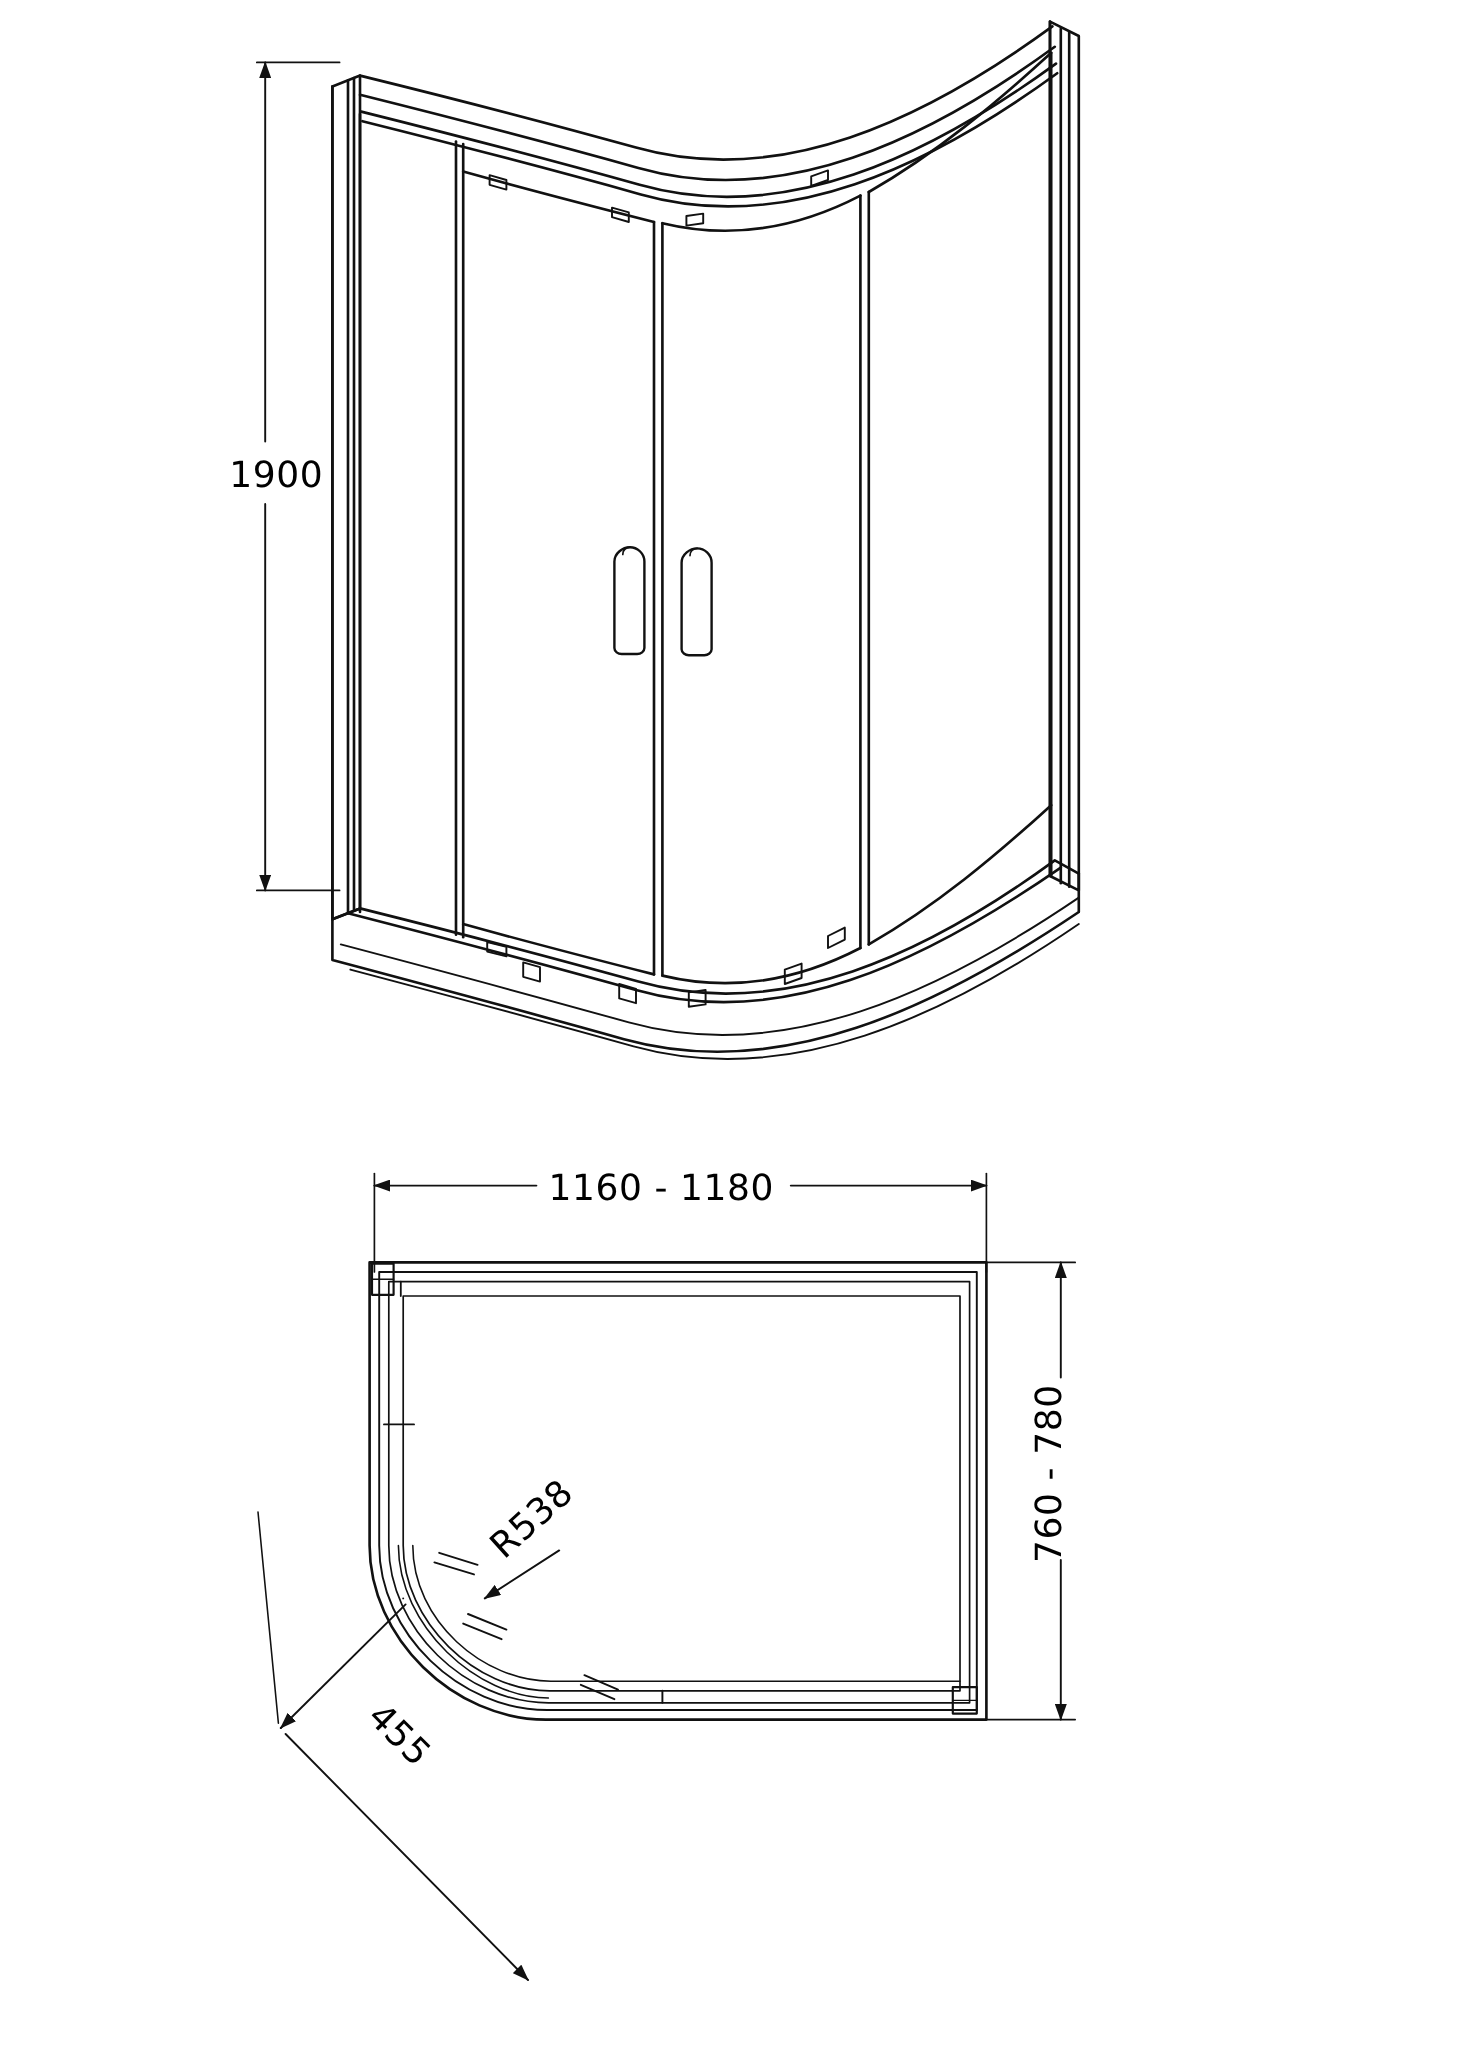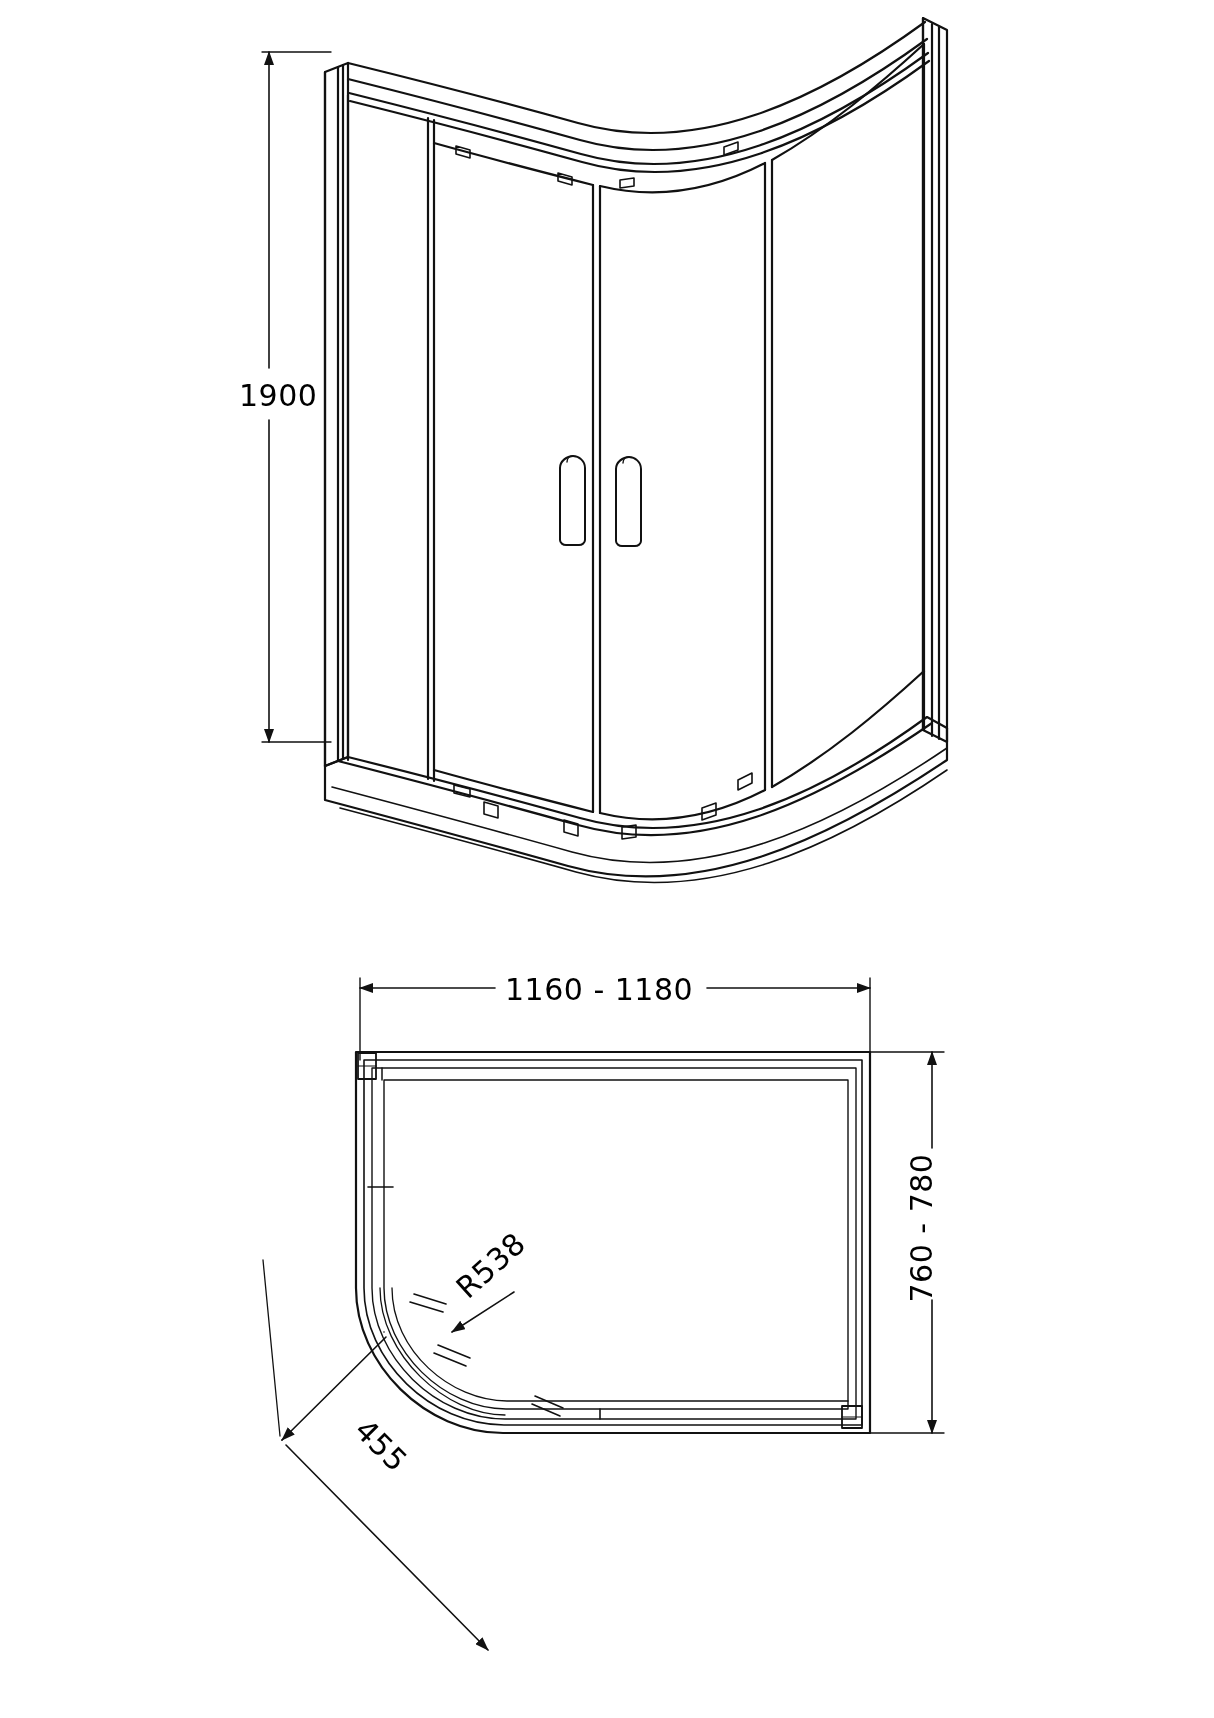--- a/index.html
+++ b/index.html
@@ -1,21 +1,21 @@
 <!DOCTYPE html>
 <html><head>
 <meta charset="utf-8">
 <style>
   html,body{margin:0;padding:0;background:#ffffff;}
   body{
     width:1214px;height:1718px;position:relative;overflow:hidden;
     font-family:"DejaVu Sans", sans-serif;
     color:#000;
   }
-  #stage{position:absolute;inset:0;margin-left:48px;}
+  #stage{position:absolute;inset:0;}
   svg{display:block;}
   .dimtext{
     font-family:"DejaVu Sans", sans-serif;
     font-size:30px;
     fill:#000;
     letter-spacing:0.5px;
   }
 </style>
 </head>
 <body>

